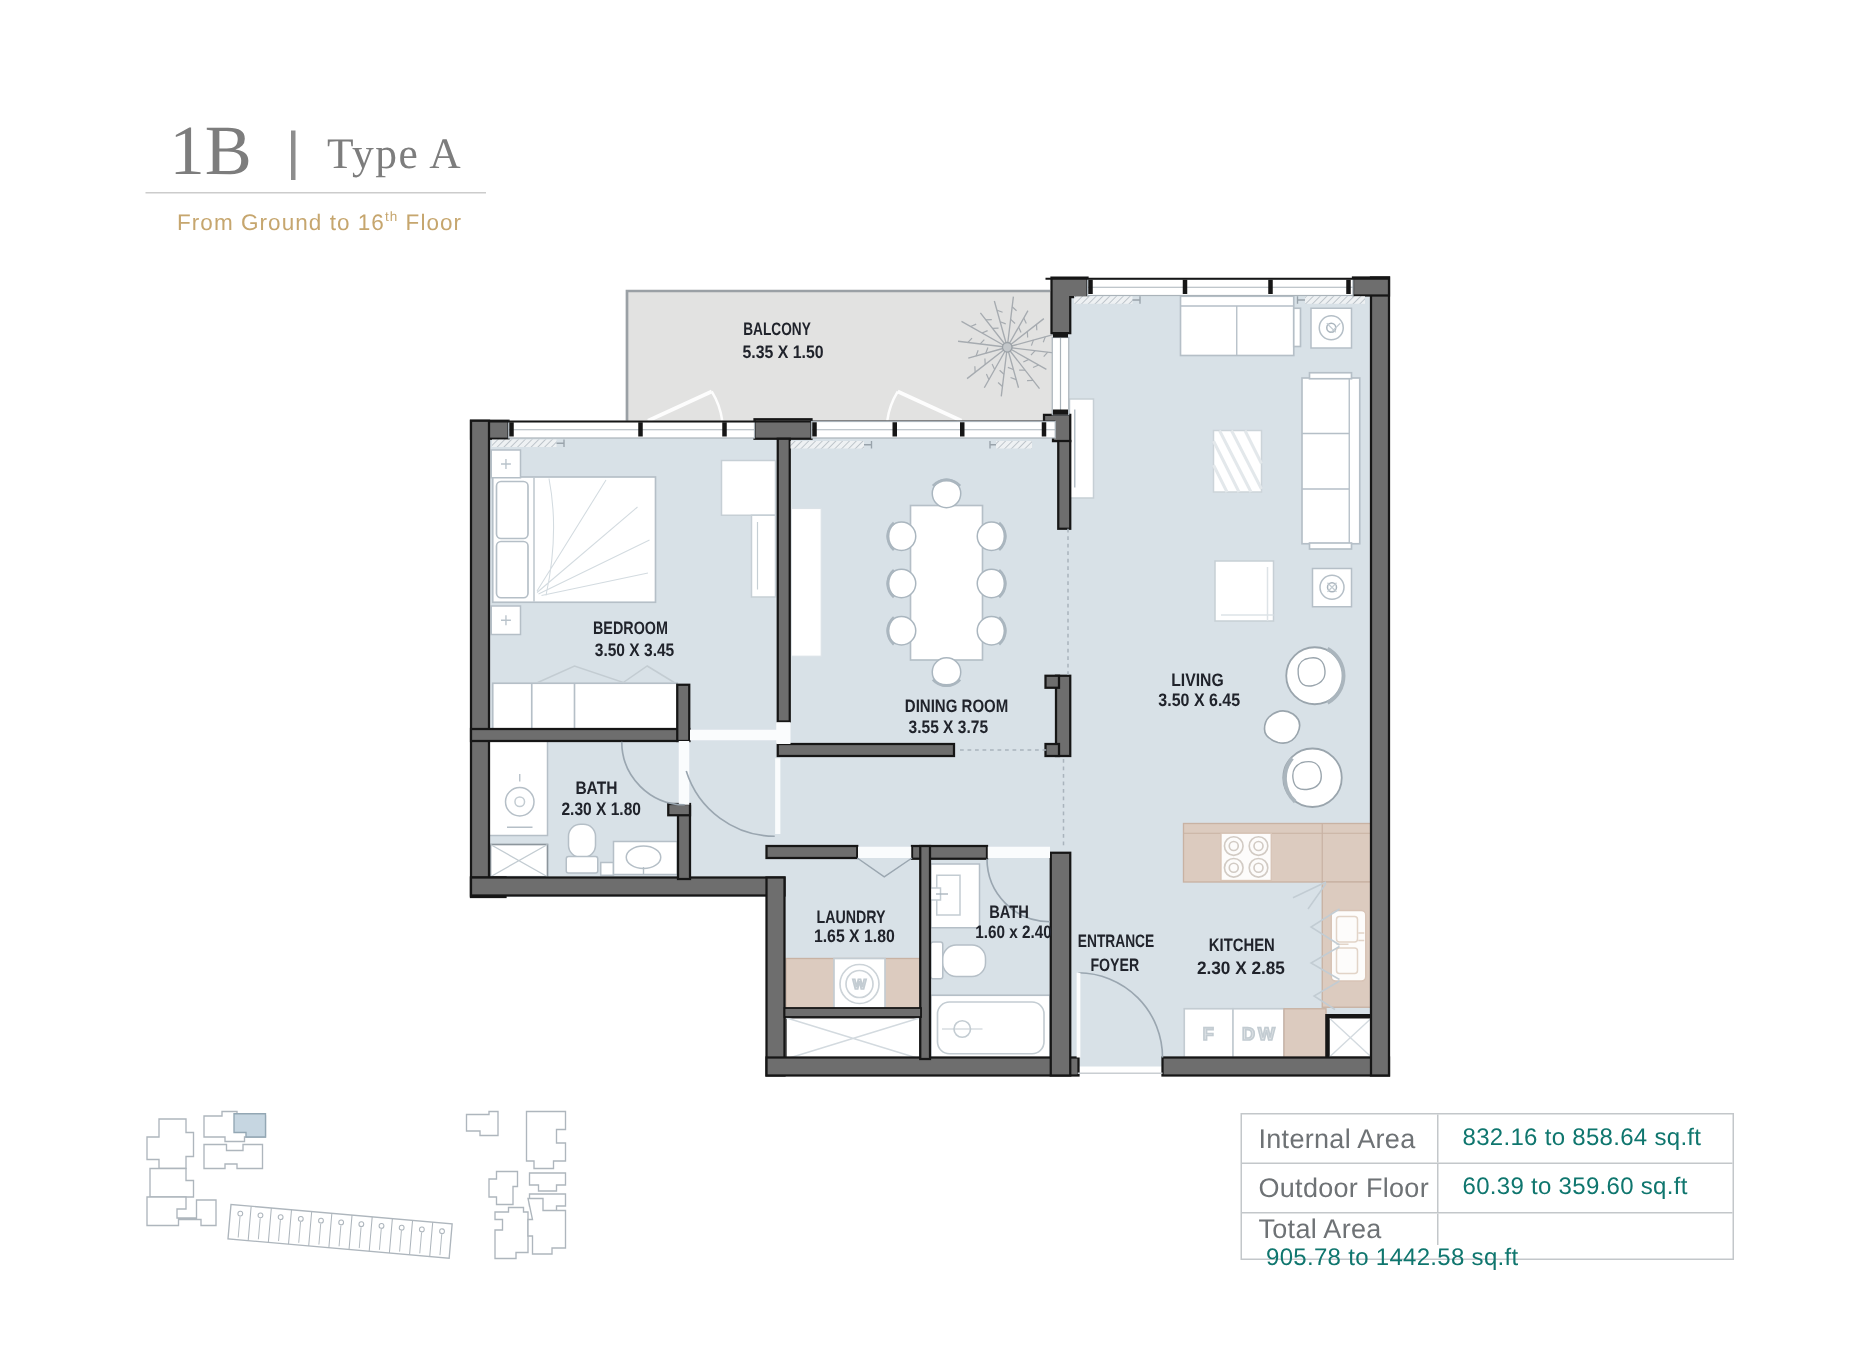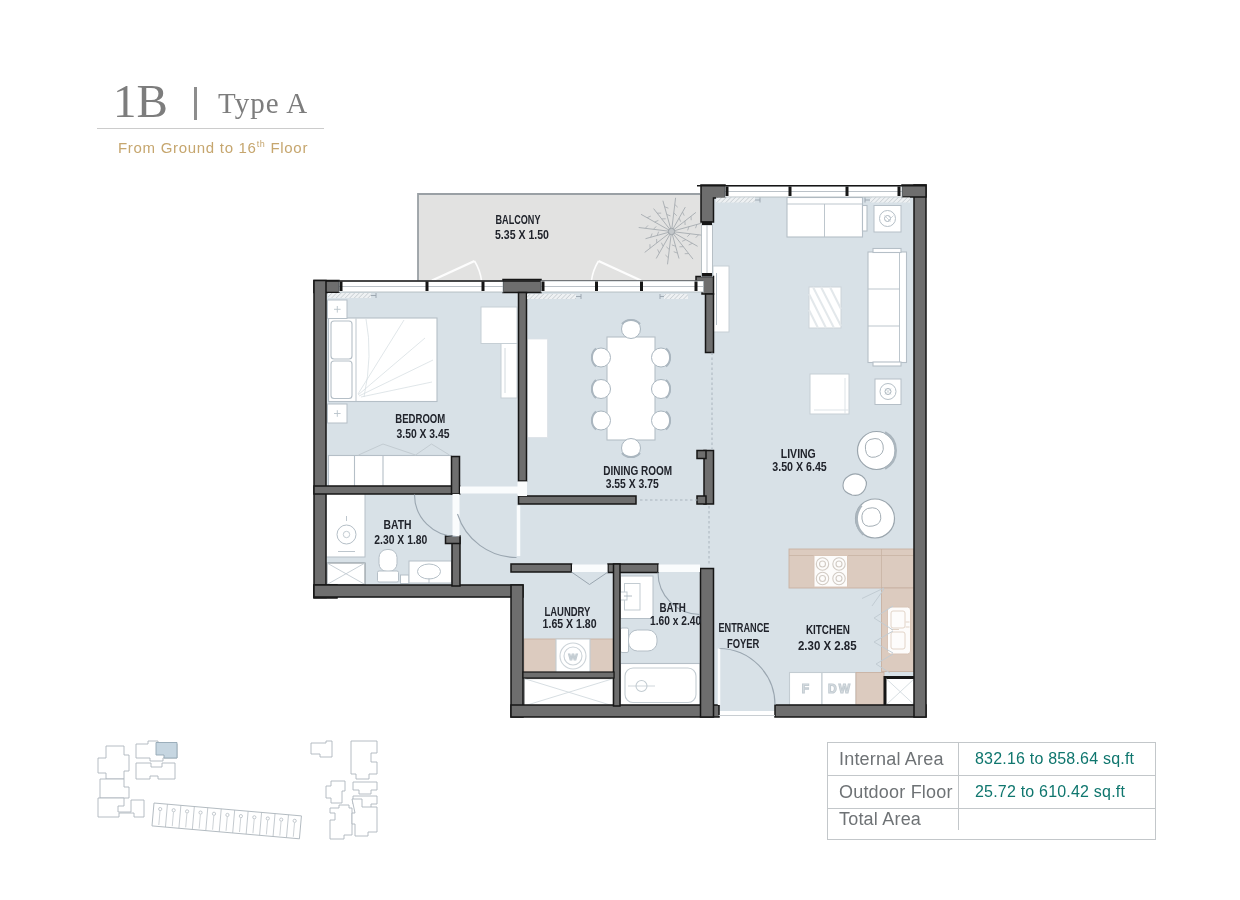--- a/index.html
+++ b/index.html
@@ -520,19 +520,20 @@
 </g>
   </svg>
 
   <div id="areatbl">
     <div class="row">
         <div class="lab">Internal Area</div>
         <div class="val">832.16 to 858.64 sq.ft</div>
       </div>
     <div class="row">
         <div class="lab">Outdoor Floor</div>
-        <div class="val">25.72 to 610.42 sq.ft</div>
+        <div class="val">60.39 to 359.60 sq.ft</div>
       </div>
     <div class="row">
         <div class="lab">Total Area</div>
+        <div class="val">905.78 to 1442.58 sq.ft</div>
       </div>
   </div>
 </div>
 
 </body></html>

